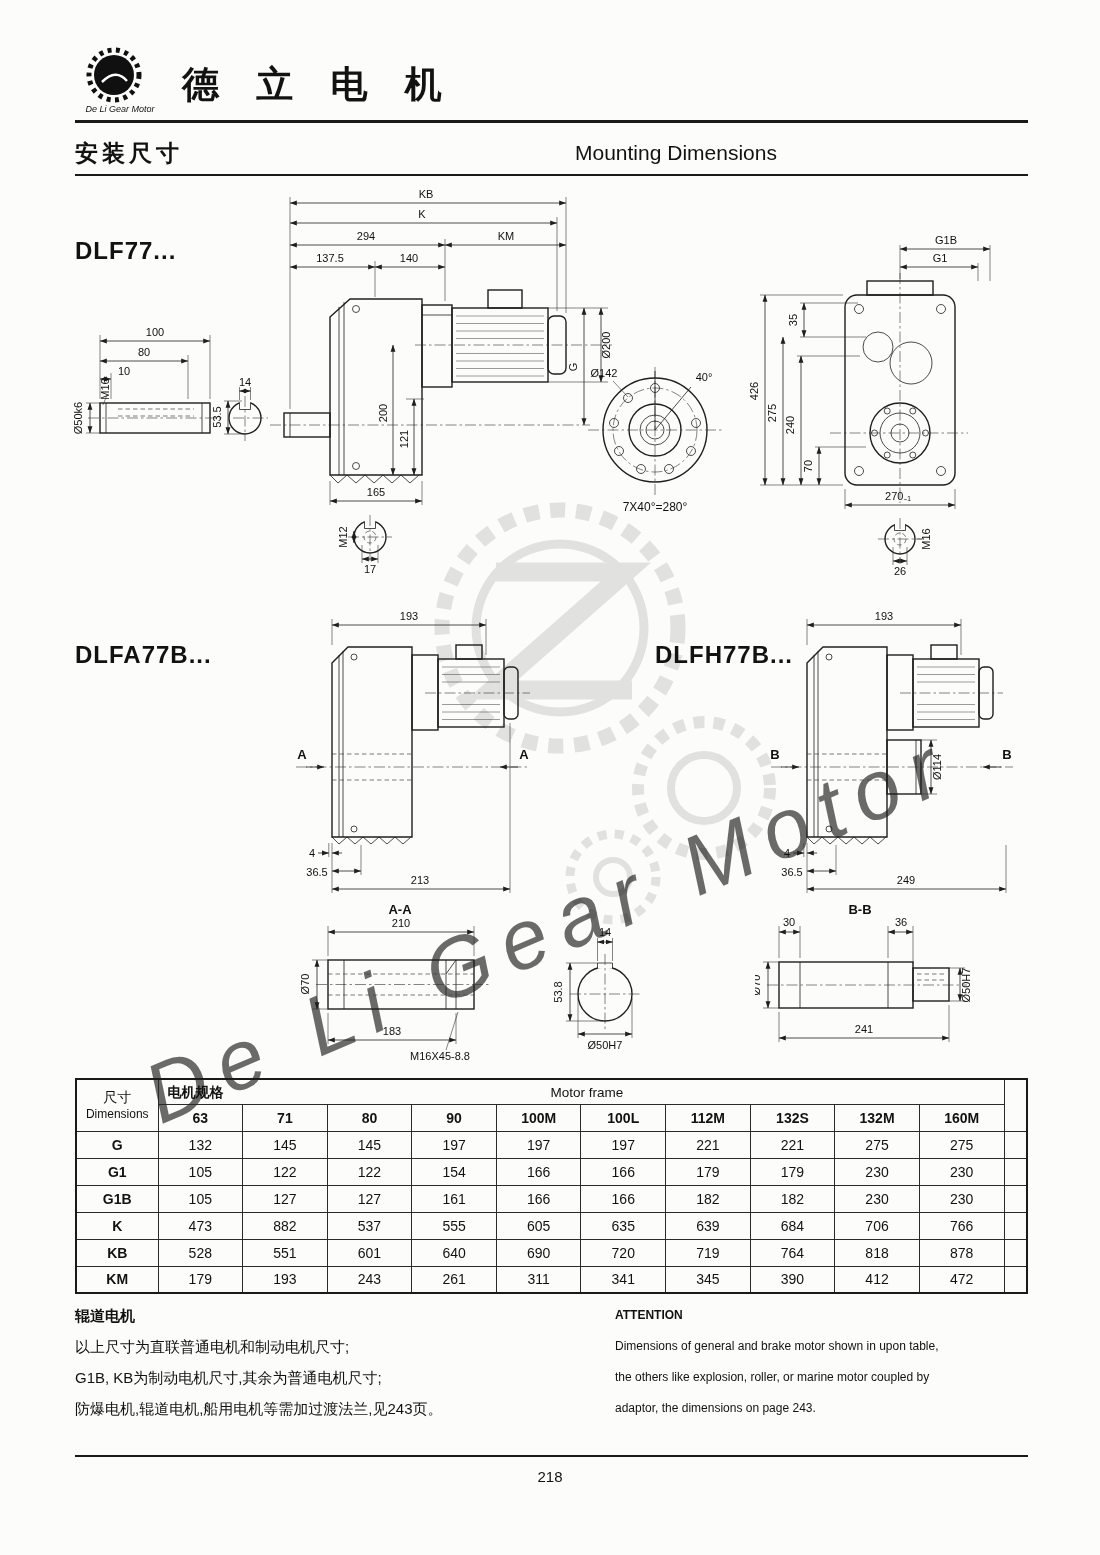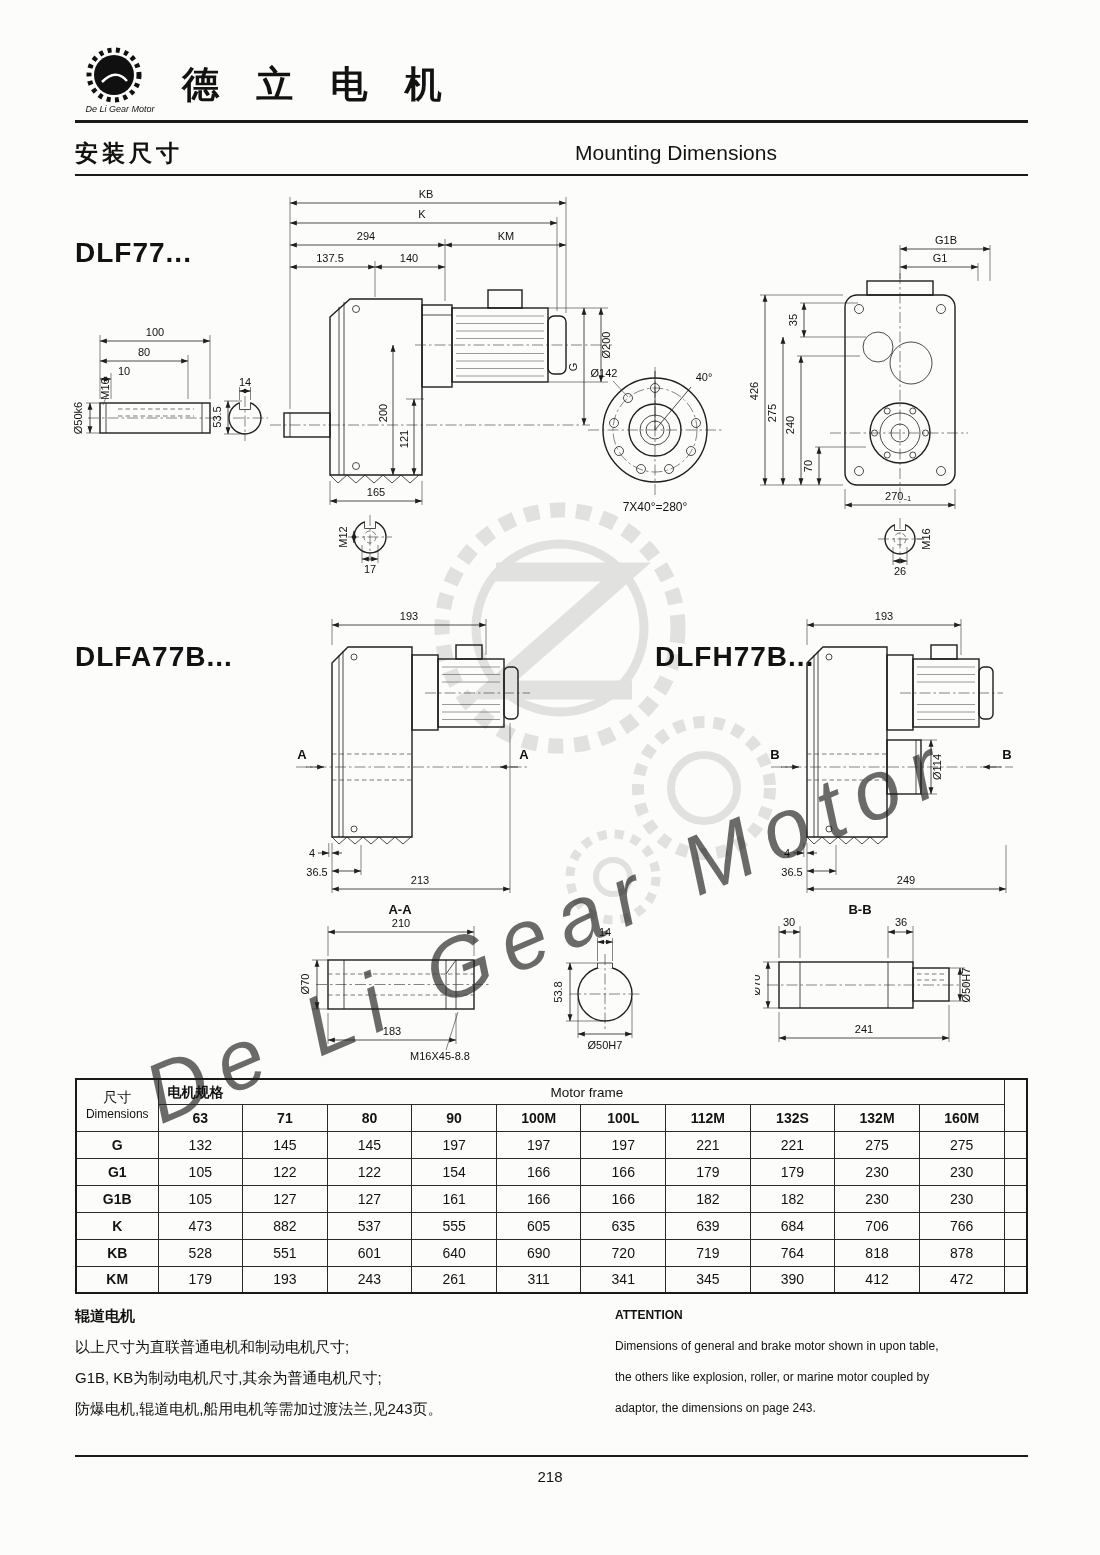--- a/index.html
+++ b/index.html
@@ -11,21 +11,21 @@
   .wm { position:absolute; left:0; top:0; pointer-events:none; }
 
   
   .brand { position:absolute; left:182px; top:60px; font-size:37px; font-weight:bold; letter-spacing:14px; font-family:"Liberation Serif",serif; }
   .rule { position:absolute; left:75px; width:953px; background:#1a1a1a; }
   .hdr-rule { top:120px; height:3px; }
   .ttl-rule { top:174px; height:2px; }
   .title-zh { position:absolute; left:75px; top:138px; font-size:23px; font-weight:bold; letter-spacing:4px; }
   .title-en { position:absolute; left:575px; top:141px; font-size:21px; font-weight:normal; }
 
-  .model-label { position:absolute; font-size:28px; font-weight:bold; letter-spacing:1px; }
+  .model-label { position:absolute; font-size:24px; font-weight:bold; letter-spacing:1px; }
 
   .drw { position:absolute; }
   .obj { fill:none; stroke:#1f1f1f; stroke-width:1.4; }
   .thin { fill:none; stroke:#1f1f1f; stroke-width:0.8; }
   .fin { fill:none; stroke:#4a4a4a; stroke-width:0.55; }
   .ext { fill:none; stroke:#333; stroke-width:0.6; }
   .dl { fill:none; stroke:#222; stroke-width:0.8; }
   .cl { fill:none; stroke:#333; stroke-width:0.6; stroke-dasharray:11 3 2.5 3; }
   .hid { fill:none; stroke:#444; stroke-width:0.7; stroke-dasharray:4.5 3; }
   .wf { fill:#fcfcfa; stroke:none; }

